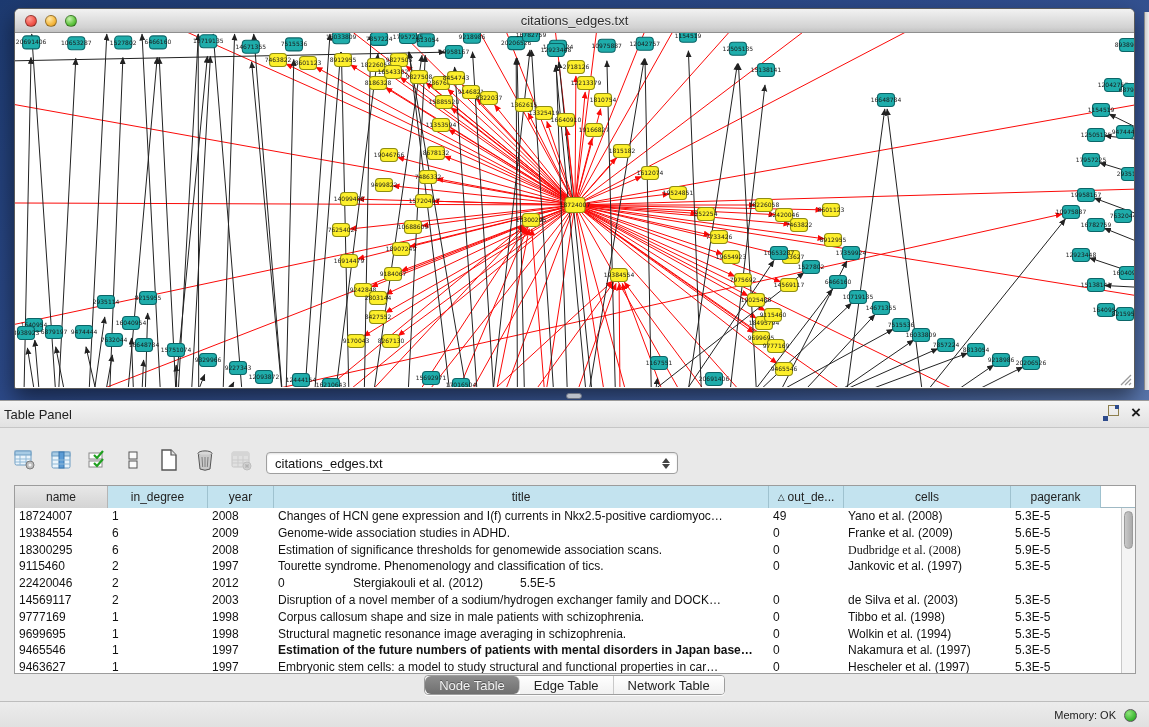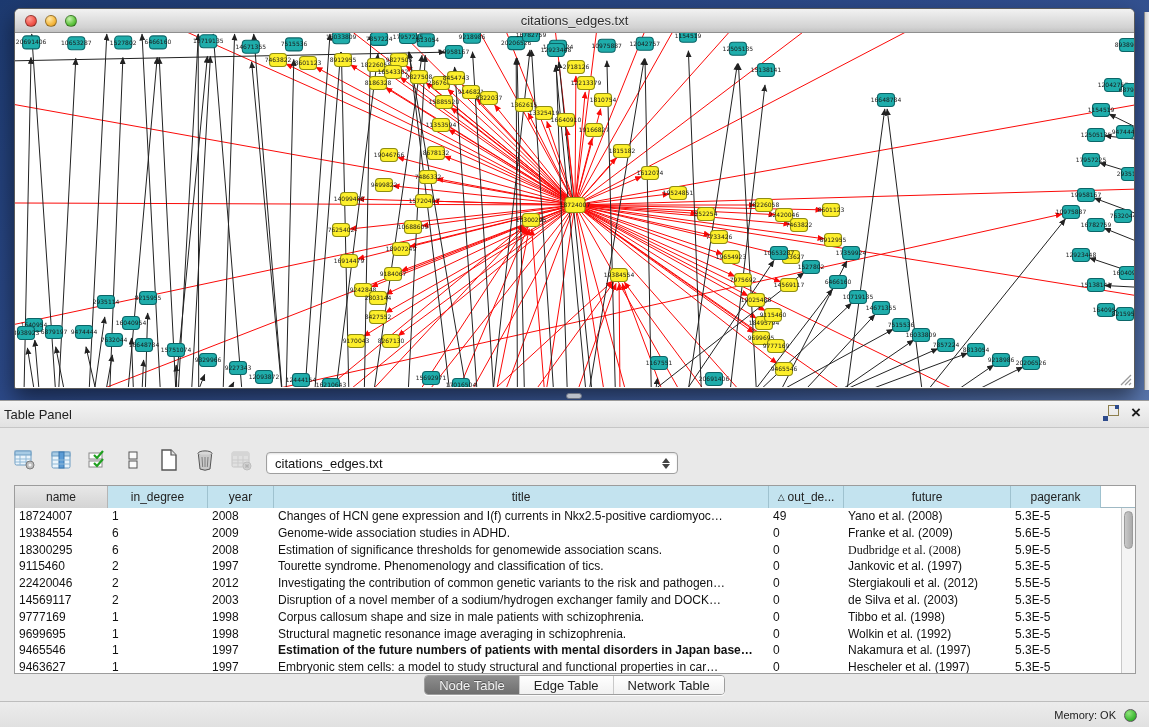--- a/index.html
+++ b/index.html
@@ -75,21 +75,21 @@
     background:linear-gradient(90deg,#c9c9c9,#ababab); border:1px solid #9a9a9a; }
 
   .tabs-row { position:absolute; left:0; top:274px; width:1149px; height:22px;
     display:flex; justify-content:center; }
   .segmented { display:flex; height:20px; border:1px solid #9e9e9e; border-radius:4px;
     overflow:hidden; background:#fff; box-shadow:0 1px 0 rgba(255,255,255,.8); }
   .seg { padding:0 14px; font-size:13px; color:#222; display:flex; align-items:center;
     border-right:1px solid #c9c9c9; background:linear-gradient(#ffffff,#f1f1f1); }
   .seg:last-child { border-right:none; }
   .seg.selected { background:linear-gradient(#8d8d8d,#6f6f6f); color:#f2f2f2;
-    text-shadow:0 -1px 0 rgba(0,0,0,.35); }
+    text-shadow:0 -1px 0 rgba(0,0,0,.35);border-radius:6px; }
 
   .status-bar { position:absolute; left:0; top:300px; width:1149px; height:27px;
     background:linear-gradient(#ececec,#e0e0e0); border-top:1px solid #bdbdbd;
     display:flex; align-items:center; justify-content:flex-end; }
   .mem-label { font-size:11px; color:#222; margin-right:8px;text-align:center; }
   .mem-dot { width:13px; height:13px; border-radius:50%; margin-right:12px;
     background:radial-gradient(circle at 35% 30%, #8fe57a, #3cb832 65%, #2a8c22);
     border:1px solid #5a5a5a; }
 </style>
 </head>
@@ -931,21 +931,21 @@
             <span>year</span>
           </div>
           <div class="th" style="width: 495px;">
             <span>title</span>
           </div>
           <div class="th" style="width: 75px;">
             <span class="sort">△</span>
             <span>out_de...</span>
           </div>
           <div class="th" style="width: 167px;">
-            <span>future</span>
+            <span>cells</span>
           </div>
           <div class="th" style="width: 90px;">
             <span>pagerank</span>
           </div>
           <div class="th filler"></div>
         </div>
       <div class="tbl-body" id="tblBody">
           <div class="tr">
             <div class="td" style="width: 93px;">18724007</div>
             <div class="td" style="width: 100px;">1</div>
@@ -979,21 +979,20 @@
             <div class="td" style="width: 66px;">1997</div>
             <div class="td" style="width: 495px;">Tourette syndrome. Phenomenology and classification of tics.</div>
             <div class="td" style="width: 75px;">0</div>
             <div class="td center" style="width: 167px;">Jankovic et al. (1997)</div>
             <div class="td" style="width: 90px;">5.3E-5</div>
           </div>
           <div class="tr">
             <div class="td" style="width: 93px;">22420046</div>
             <div class="td" style="width: 100px;">2</div>
             <div class="td" style="width: 66px;">2012</div>
-            <div class="td" style="width: 495px;">Investigating the contribution of common genetic variants to the risk and pathogen…</div>
             <div class="td" style="width: 75px;">0</div>
             <div class="td center" style="width: 167px;">Stergiakouli et al. (2012)</div>
             <div class="td" style="width: 90px;">5.5E-5</div>
           </div>
           <div class="tr">
             <div class="td" style="width: 93px;">14569117</div>
             <div class="td" style="width: 100px;">2</div>
             <div class="td" style="width: 66px;">2003</div>
             <div class="td" style="width: 495px;">Disruption of a novel member of a sodium/hydrogen exchanger family and DOCK…</div>
             <div class="td" style="width: 75px;">0</div>
@@ -1008,21 +1007,21 @@
             <div class="td" style="width: 75px;">0</div>
             <div class="td center" style="width: 167px;">Tibbo et al. (1998)</div>
             <div class="td" style="width: 90px;">5.3E-5</div>
           </div>
           <div class="tr">
             <div class="td" style="width: 93px;">9699695</div>
             <div class="td" style="width: 100px;">1</div>
             <div class="td" style="width: 66px;">1998</div>
             <div class="td" style="width: 495px;">Structural magnetic resonance image averaging in schizophrenia.</div>
             <div class="td" style="width: 75px;">0</div>
-            <div class="td center" style="width: 167px;">Wolkin et al. (1992)</div>
+            <div class="td center" style="width: 167px;">Wolkin et al. (1994)</div>
             <div class="td" style="width: 90px;">5.3E-5</div>
           </div>
           <div class="tr">
             <div class="td" style="width: 93px;">9465546</div>
             <div class="td" style="width: 100px;">1</div>
             <div class="td" style="width: 66px;">1997</div>
             <div class="td" style="width: 495px; font-weight: bold;">Estimation of the future numbers of patients with mental disorders in Japan base…</div>
             <div class="td" style="width: 75px;">0</div>
             <div class="td center" style="width: 167px;">Nakamura et al. (1997)</div>
             <div class="td" style="width: 90px;">5.3E-5</div>

